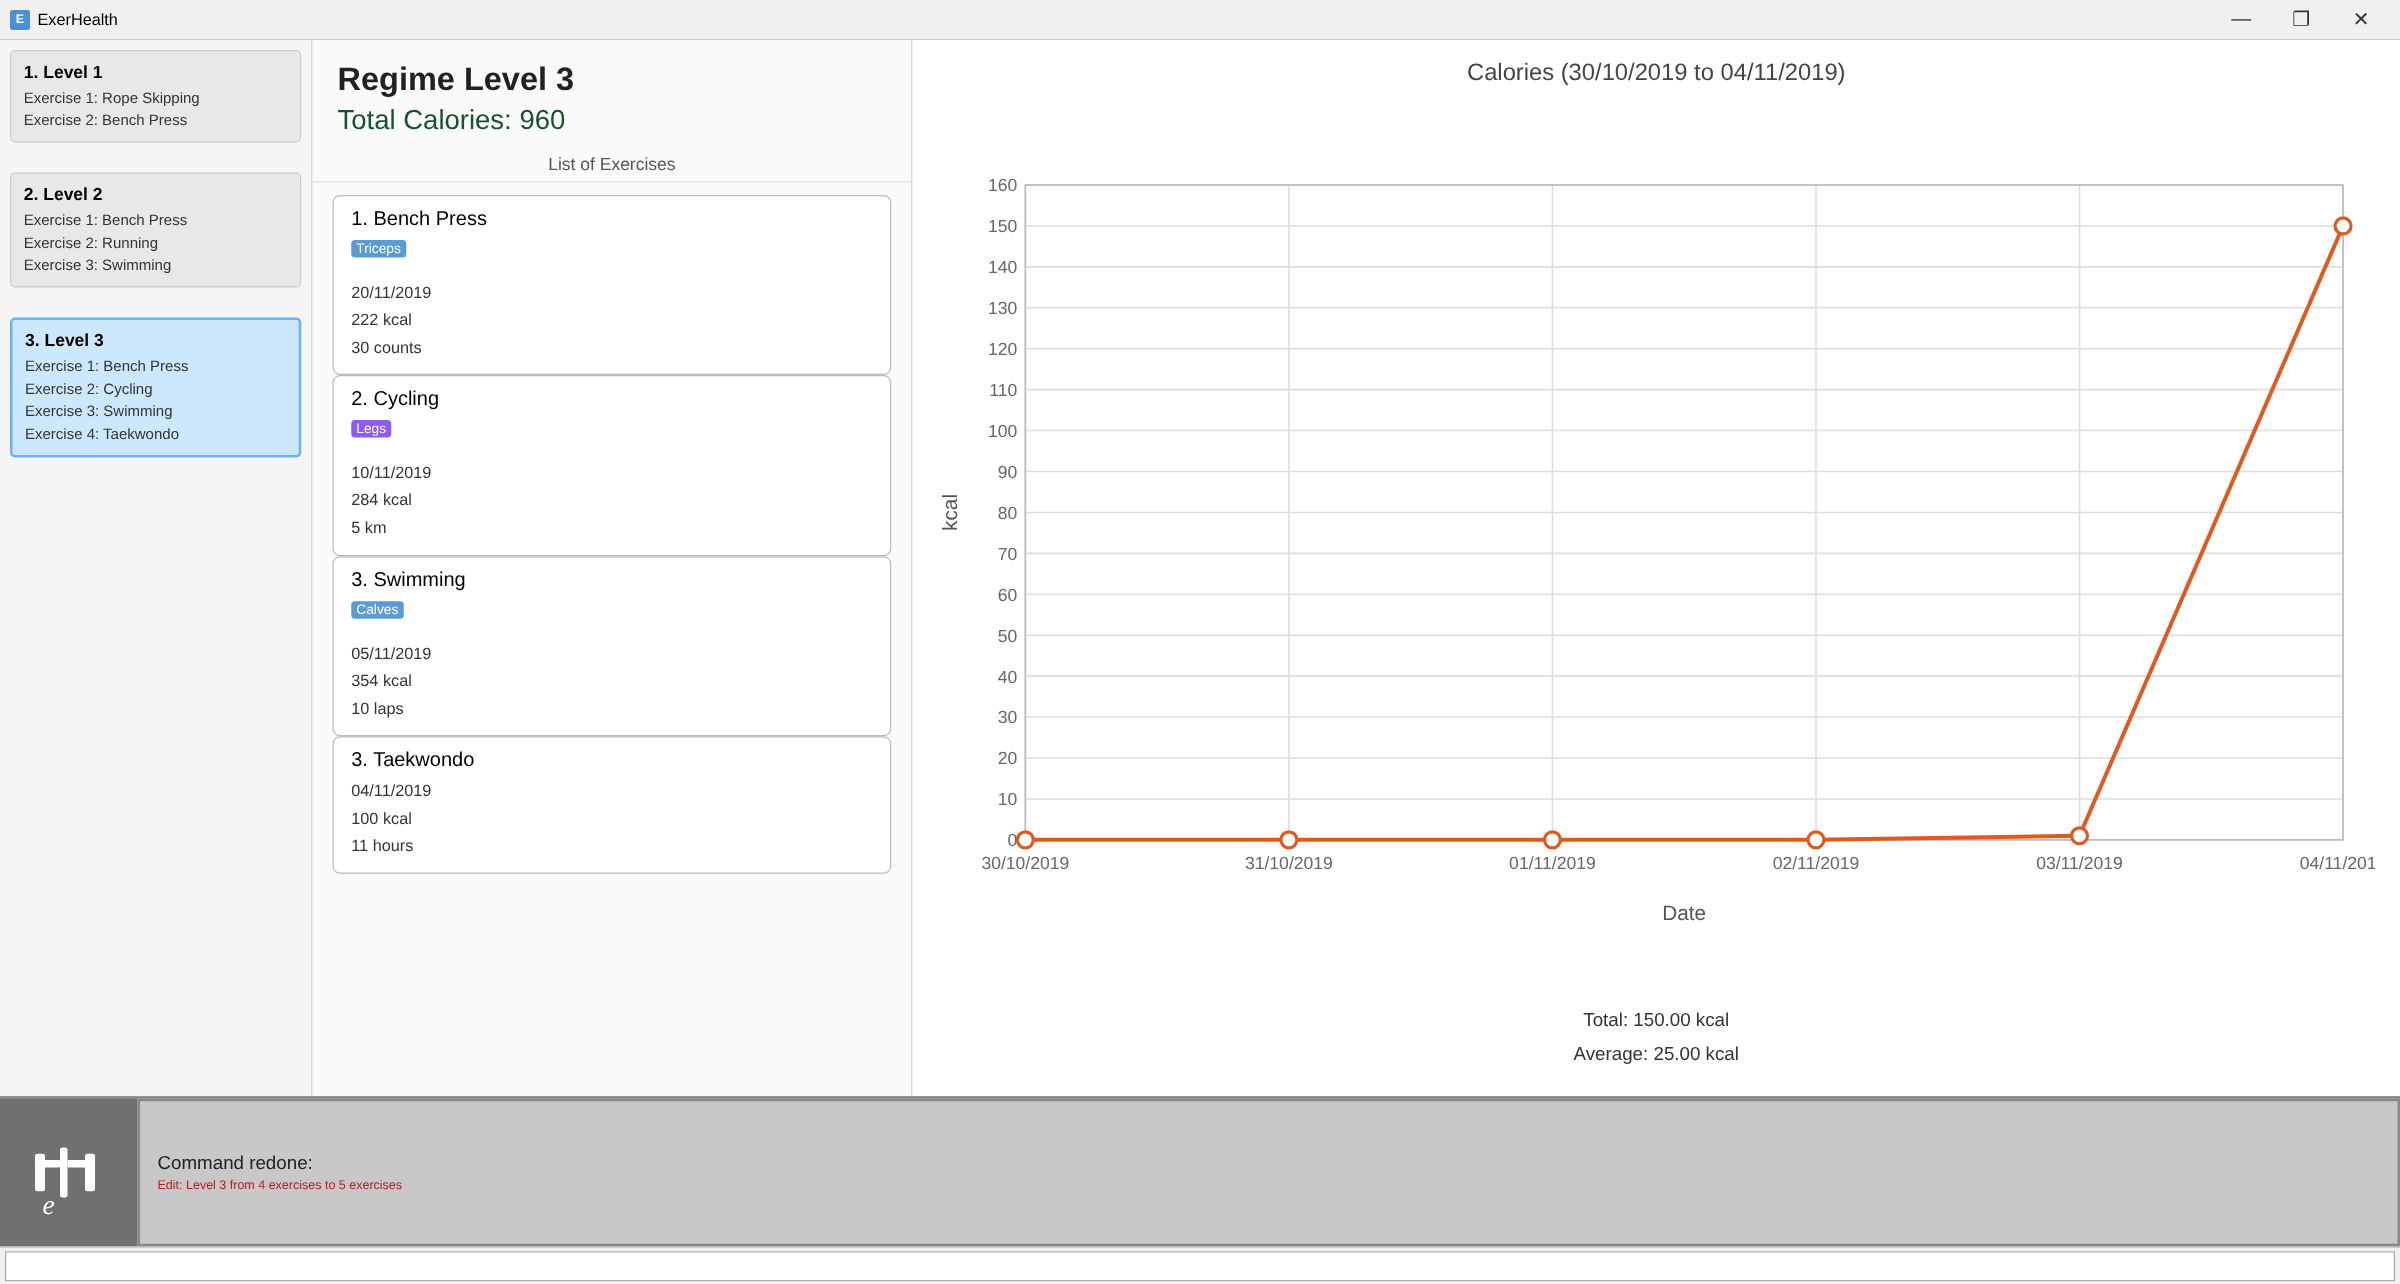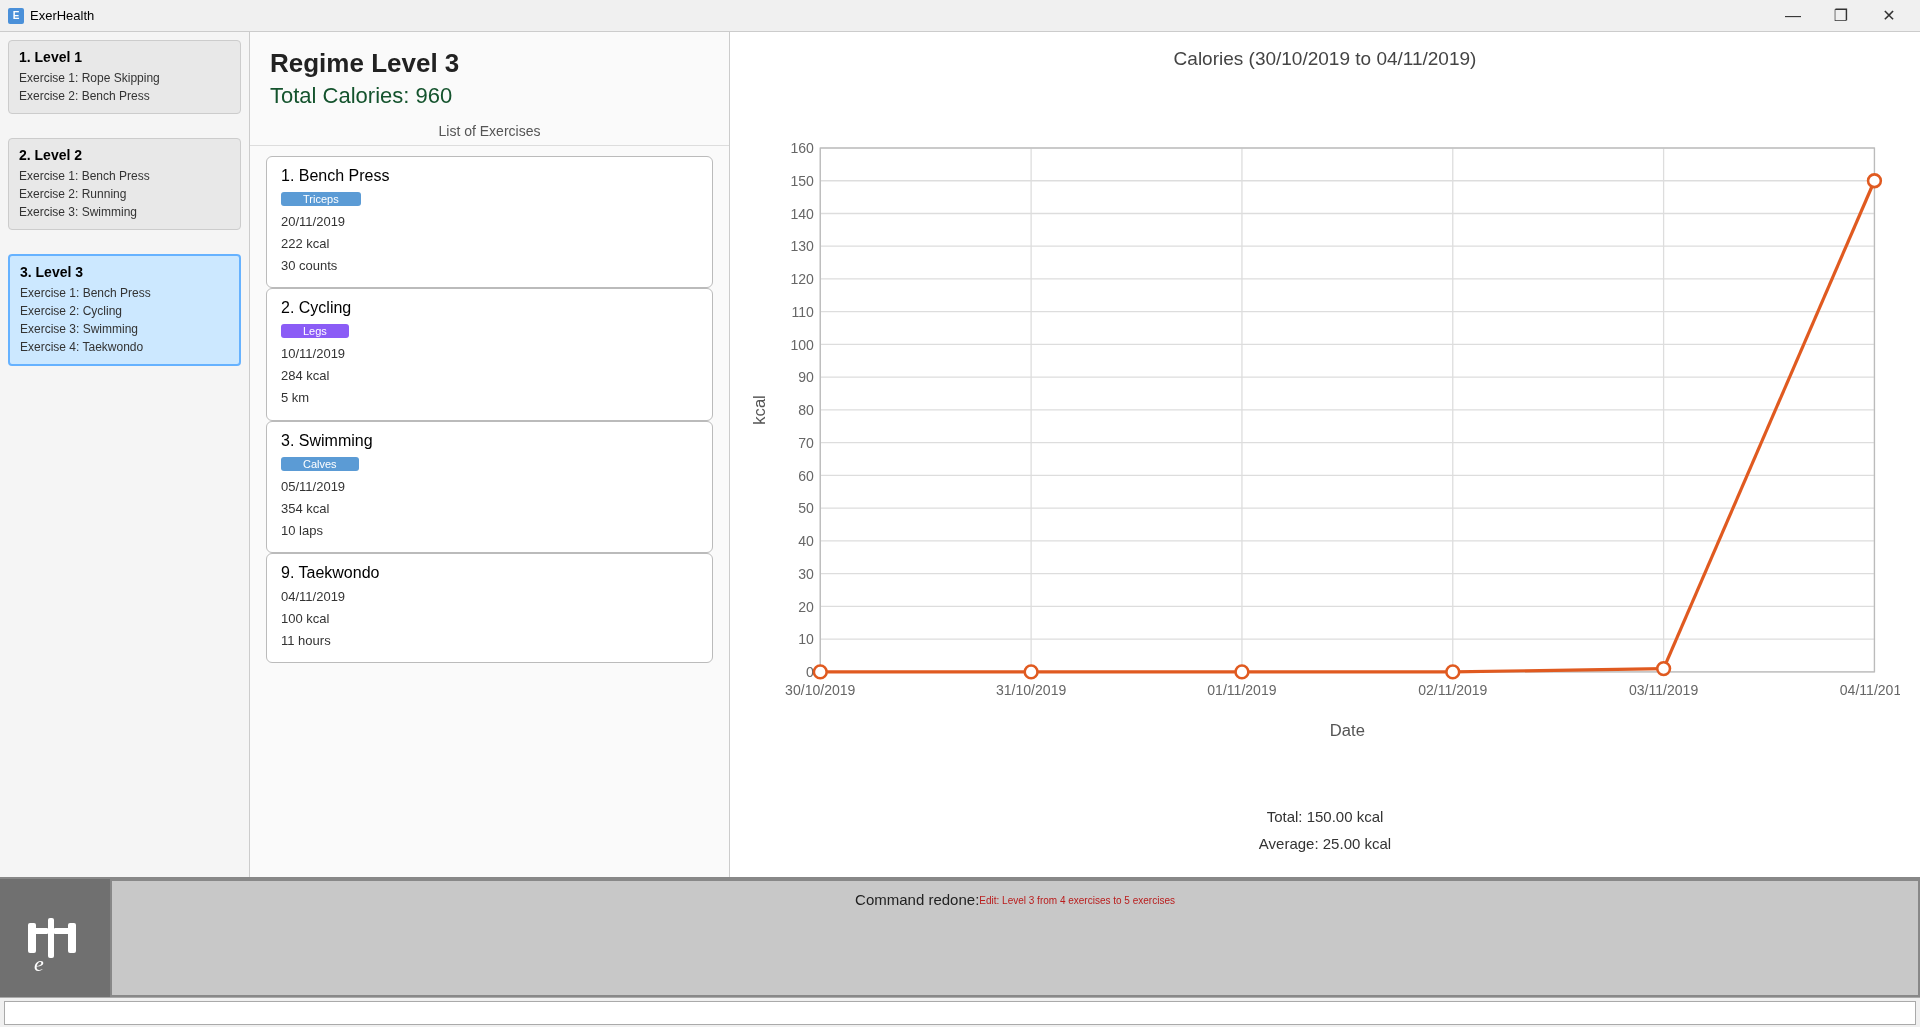--- a/index.html
+++ b/index.html
@@ -135,22 +135,22 @@
       font-size: 16px;
       font-weight: 500;
       margin-bottom: 4px;
     }
     .exercise-tag {
       display: inline-block;
       background: #5b9bd5;
       color: white;
       font-size: 11px;
       border-radius: 3px;
-      padding: 1px 22px;
-      margin-bottom: 5px;
+      padding: 1px 4px;
+      margin-bottom: 17px;
     }
     .exercise-detail {
       font-size: 13px;
       color: #333;
       line-height: 1.7;
     }
 
     
     .chart-panel {
       flex: 1;
@@ -203,20 +203,21 @@
     .statusbar-icon svg {
       width: 70px; height: 70px;
     }
     .statusbar-text-area {
       flex: 1;
       height: 100%;
       background: #c8c8c8;
       border: 2px solid #888;
       padding: 10px 14px;
       display: flex;
+      flex-direction: column;
       justify-content: center;
     }
     .status-command {
       font-size: 15px;
       color: #222;
       font-weight: 500;
     }
     .status-detail {
       font-size: 10px;
       color: #b91c1c;
@@ -286,21 +287,21 @@
     <div class="regime-header">
       <div class="regime-title">Regime Level 3</div>
       <div class="regime-calories">Total Calories: 960</div>
     </div>
     <div class="exercises-label">List of Exercises</div>
     <div class="exercises-list" id="exercises-list">
     <div class="exercise-card"><div class="exercise-card-title">1.  Bench Press</div><div class="exercise-tag" style="background: rgb(91, 155, 213);">Triceps</div><div class="exercise-detail">20/11/2019<br>222 kcal<br>30 counts</div></div>
         <div class="exercise-card"><div class="exercise-card-title">2.  Cycling</div><div class="exercise-tag" style="background: #8b5cf6;">Legs</div><div class="exercise-detail">10/11/2019<br>284 kcal<br>5 km</div></div>
         <div class="exercise-card"><div class="exercise-card-title">3.  Swimming</div><div class="exercise-tag" style="background: rgb(91, 155, 213);">Calves</div><div class="exercise-detail">05/11/2019<br>354 kcal<br>10 laps</div></div>
         <div class="exercise-card">
-          <div class="exercise-card-title">9.  Taekwondo</div>
+          <div class="exercise-card-title">3.  Taekwondo</div>
           <div class="exercise-detail">04/11/2019<br>100 kcal<br>11 hours</div>
         </div>
       </div>
   </div>
 
   <div class="chart-panel">
     <div class="chart-title">Calories (30/10/2019 to 04/11/2019)</div>
     <div class="chart-container">
       <svg class="chart" id="chart-svg" viewBox="0 0 900 480" preserveAspectRatio="xMidYMid meet">
       <text x="12" y="220" text-anchor="middle" transform="rotate(-90, 12, 220)" font-size="13" fill="#555">kcal</text>

